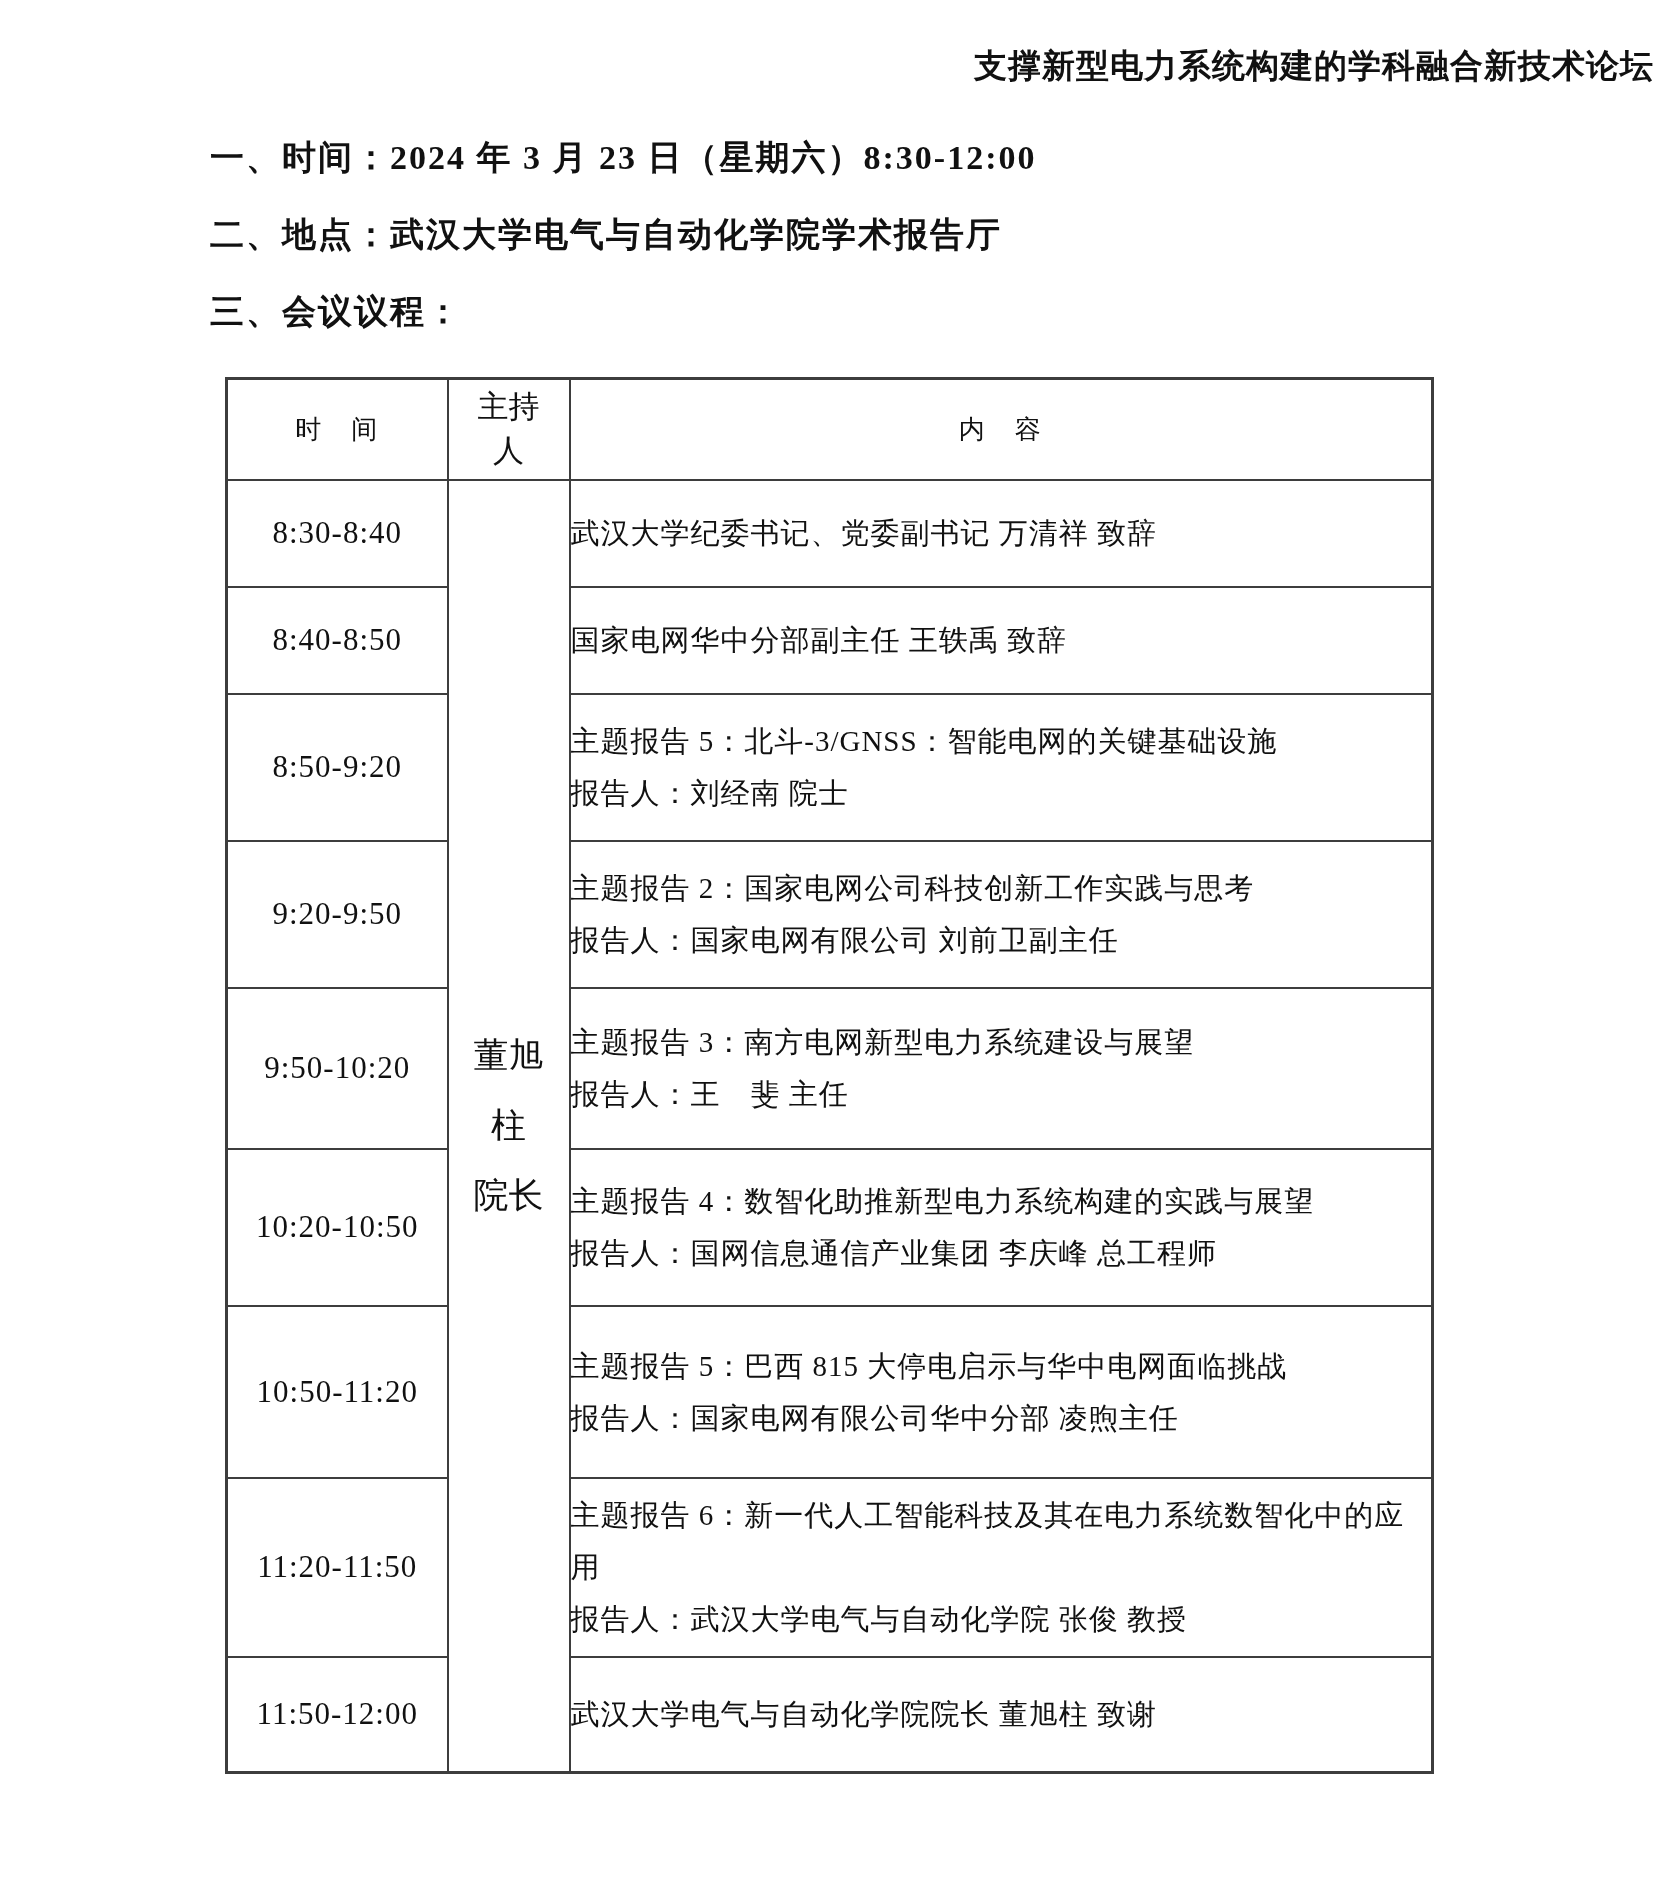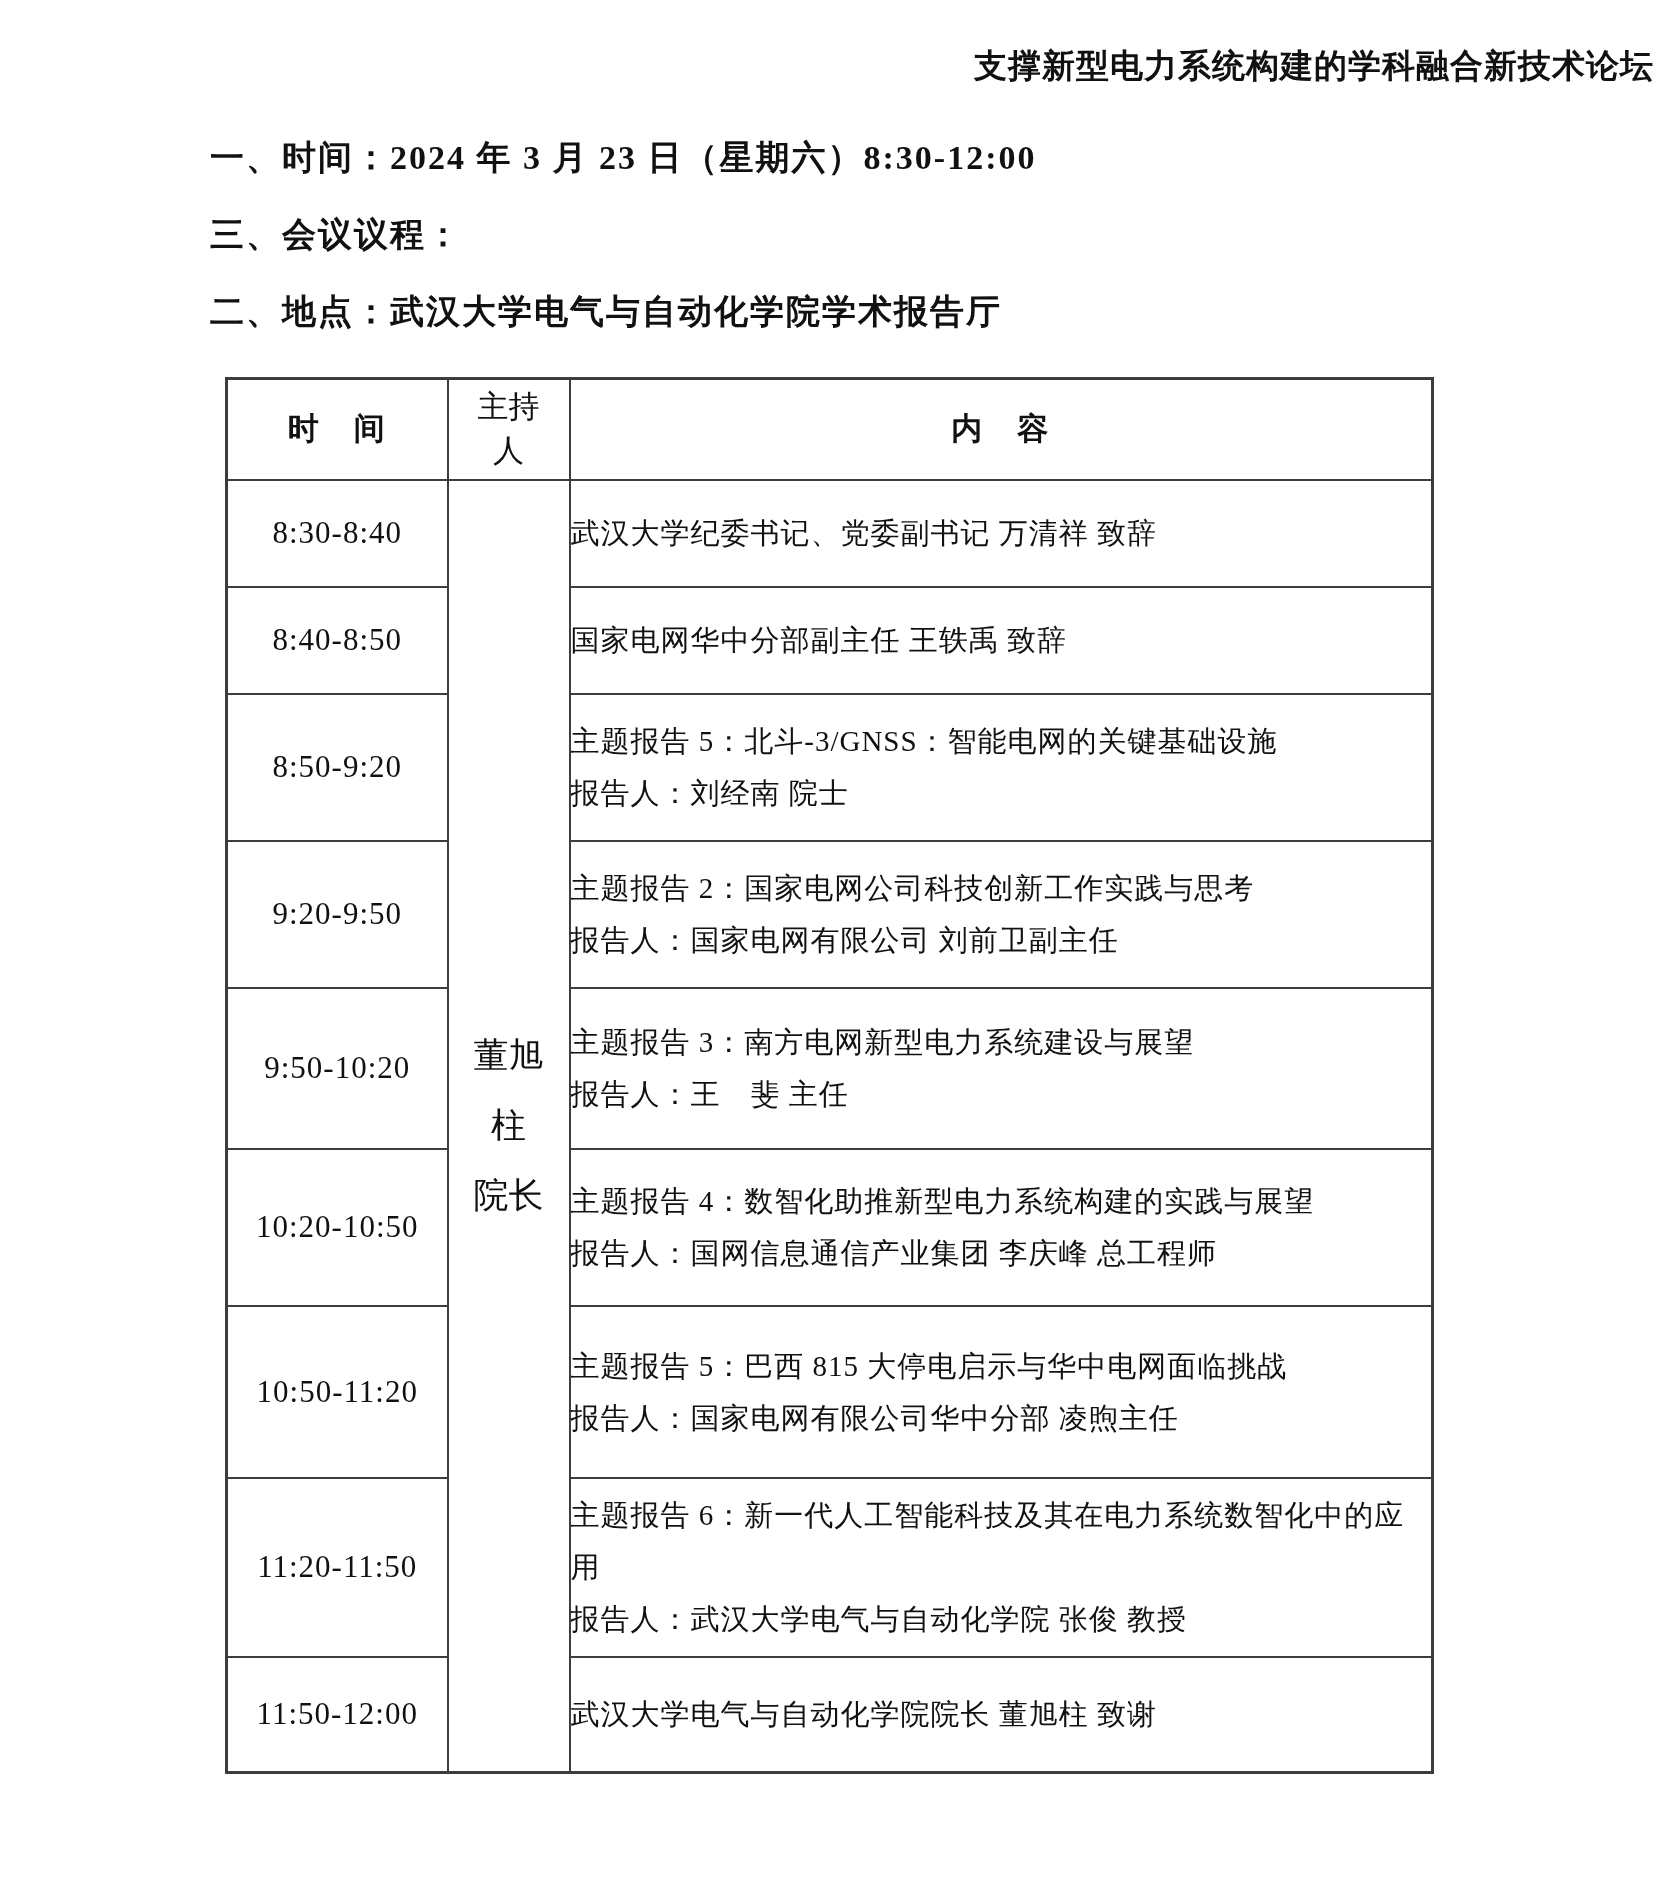--- a/index.html
+++ b/index.html
@@ -64,22 +64,22 @@
   tbody tr:nth-child(2) { height: 107px; }
   tbody tr:nth-child(3) { height: 147px; }
   tbody tr:nth-child(4) { height: 147px; }
   tbody tr:nth-child(5) { height: 161px; }
   tbody tr:nth-child(6) { height: 157px; }
   tbody tr:nth-child(7) { height: 172px; }
   tbody tr:nth-child(8) { height: 179px; }
   tbody tr:nth-child(9) { height: 116px; }
 
   .th-time, .th-content {
-    font-weight: bold;
-    font-size: 31px;
+    font-weight: normal;
+    font-size: 26px;
     text-align: center;
     letter-spacing: 2px;
     border-radius: 18px;
   }
   .th-moderator {
     font-weight: normal;
     font-size: 31px;
     text-align: center;
     border-radius: 16px;
   }
@@ -118,24 +118,24 @@
 <div class="doc">
 
 
   <h2 class="subtitle">支撑新型电力系统构建的学科融合新技术论坛</h2>
 
   <div class="sections">
     <div class="section-line">
       <span>一、时间：</span><span>2024 年 3 月 23 日（星期六）8:30-12:00</span>
     </div>
     <div class="section-line">
-      <span>三、会议议程：</span><span></span>
+      <span>二、地点：</span><span>武汉大学电气与自动化学院学术报告厅</span>
     </div>
     <div class="section-line">
-      <span>二、地点：</span><span>武汉大学电气与自动化学院学术报告厅</span>
+      <span>三、会议议程：</span><span></span>
     </div>
   </div>
 
   <table class="agenda-table">
     <colgroup>
       <col class="col-time">
       <col class="col-moderator">
       <col class="col-content">
     </colgroup>
     <thead>

